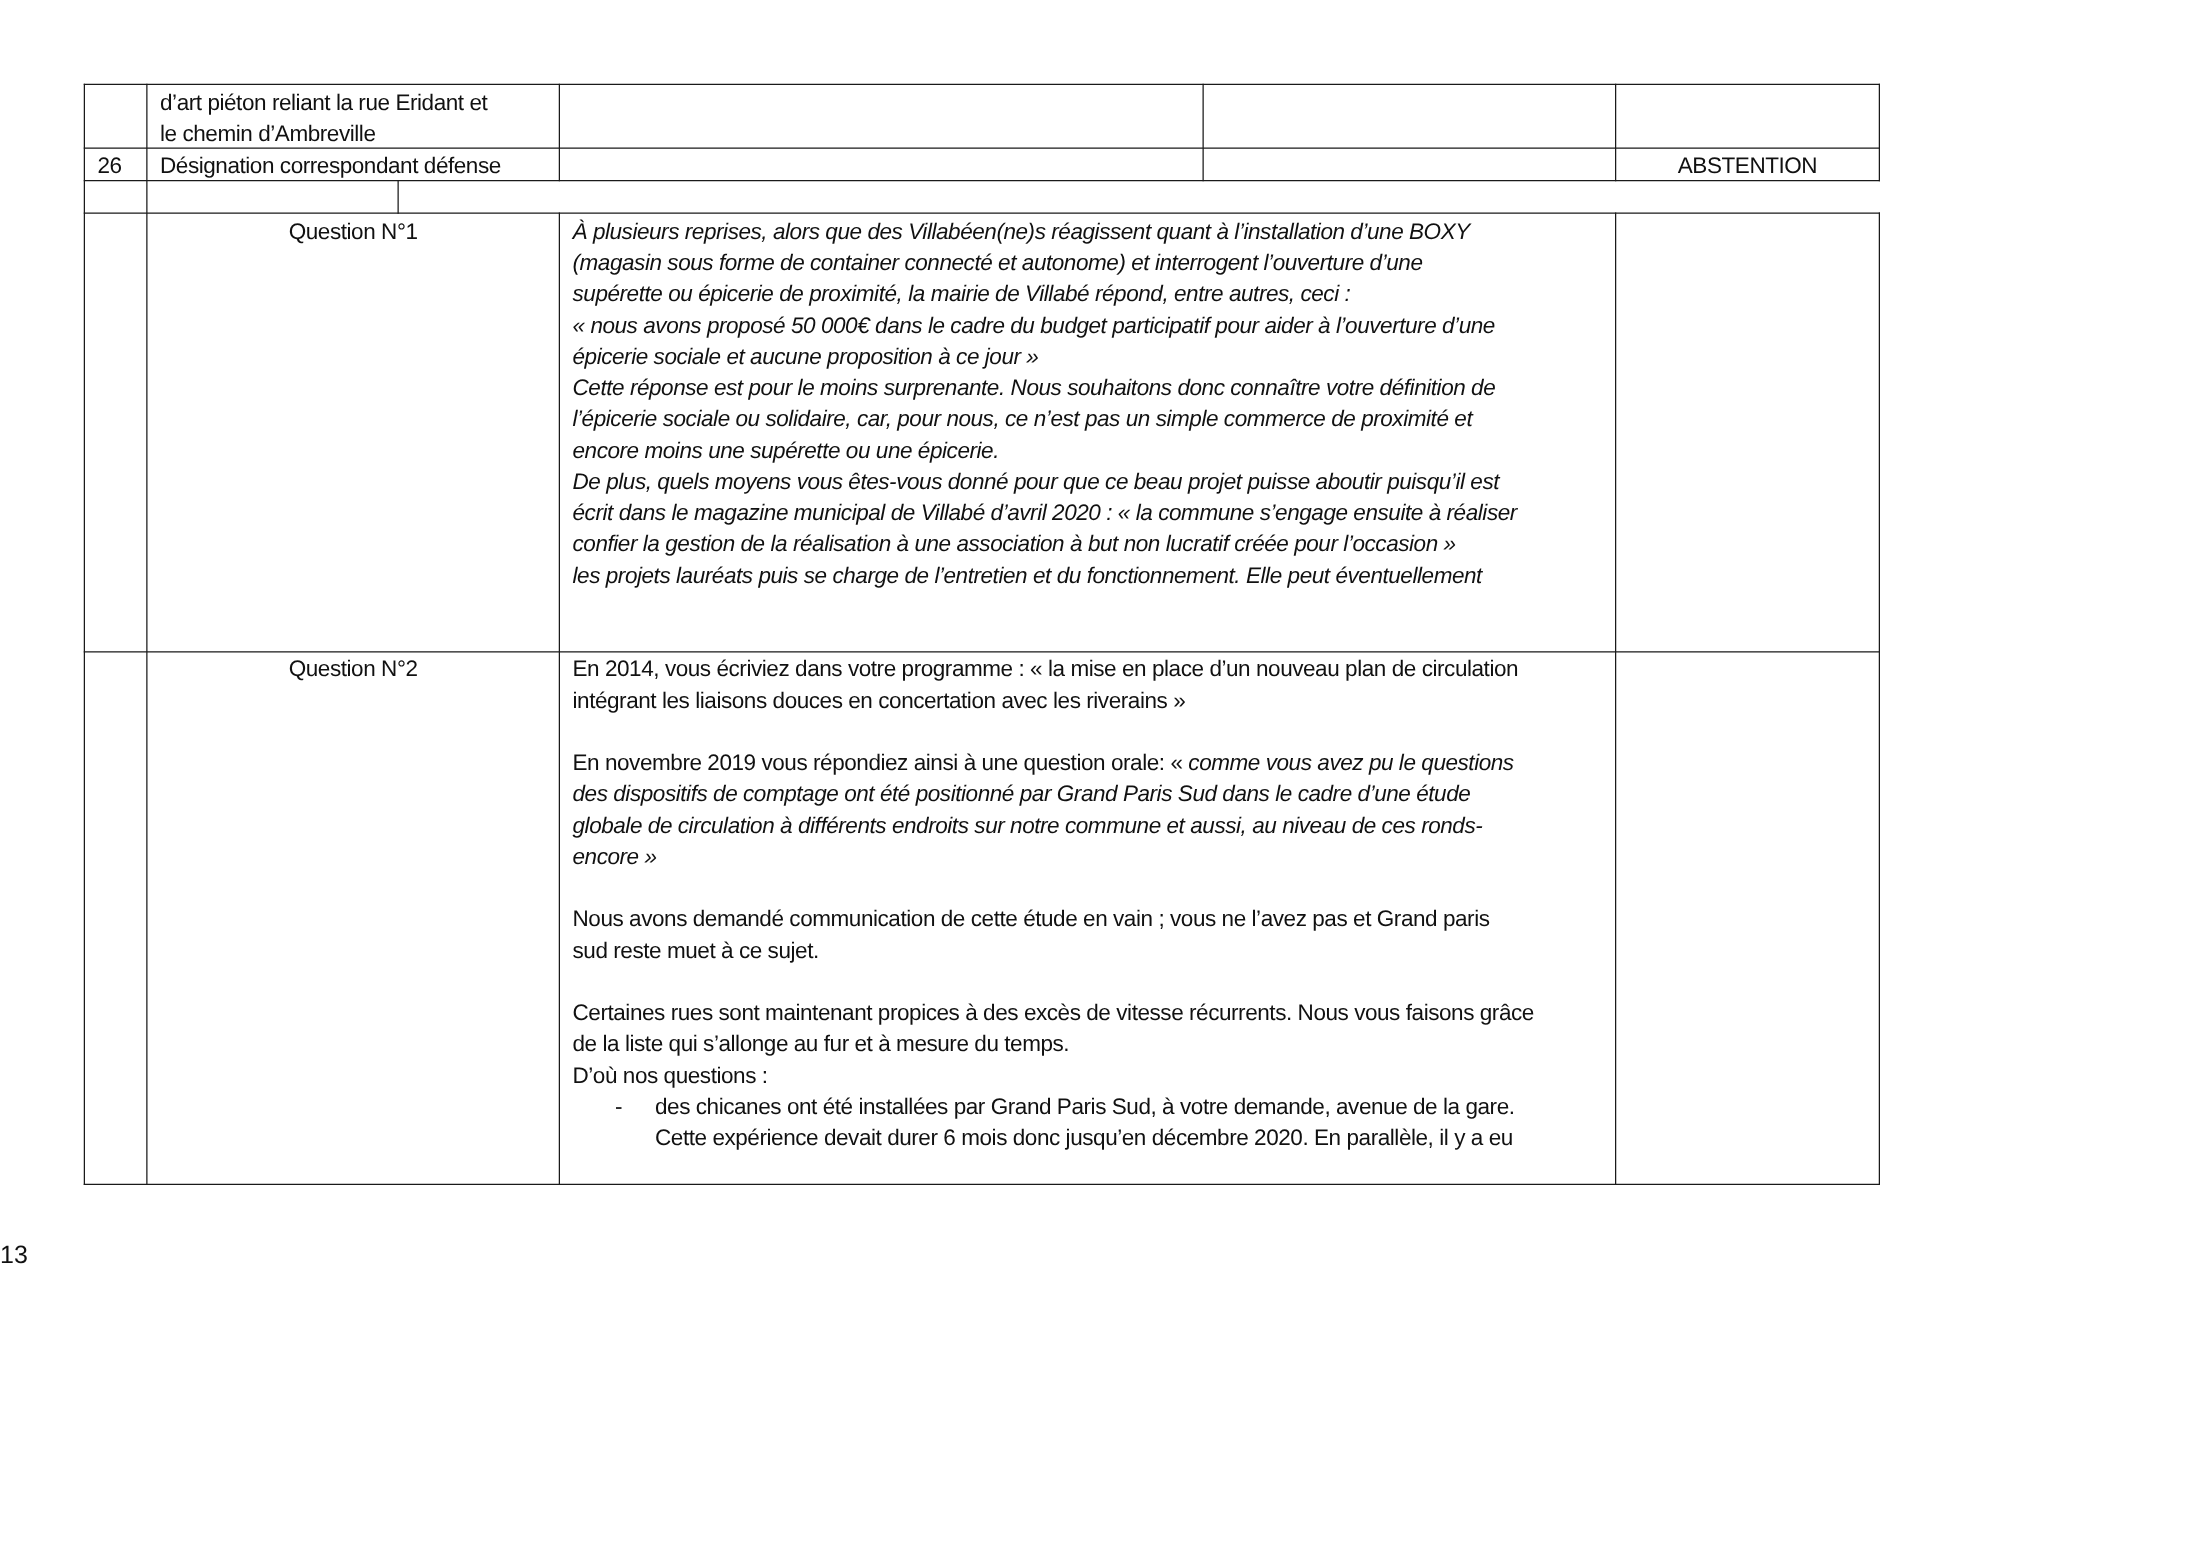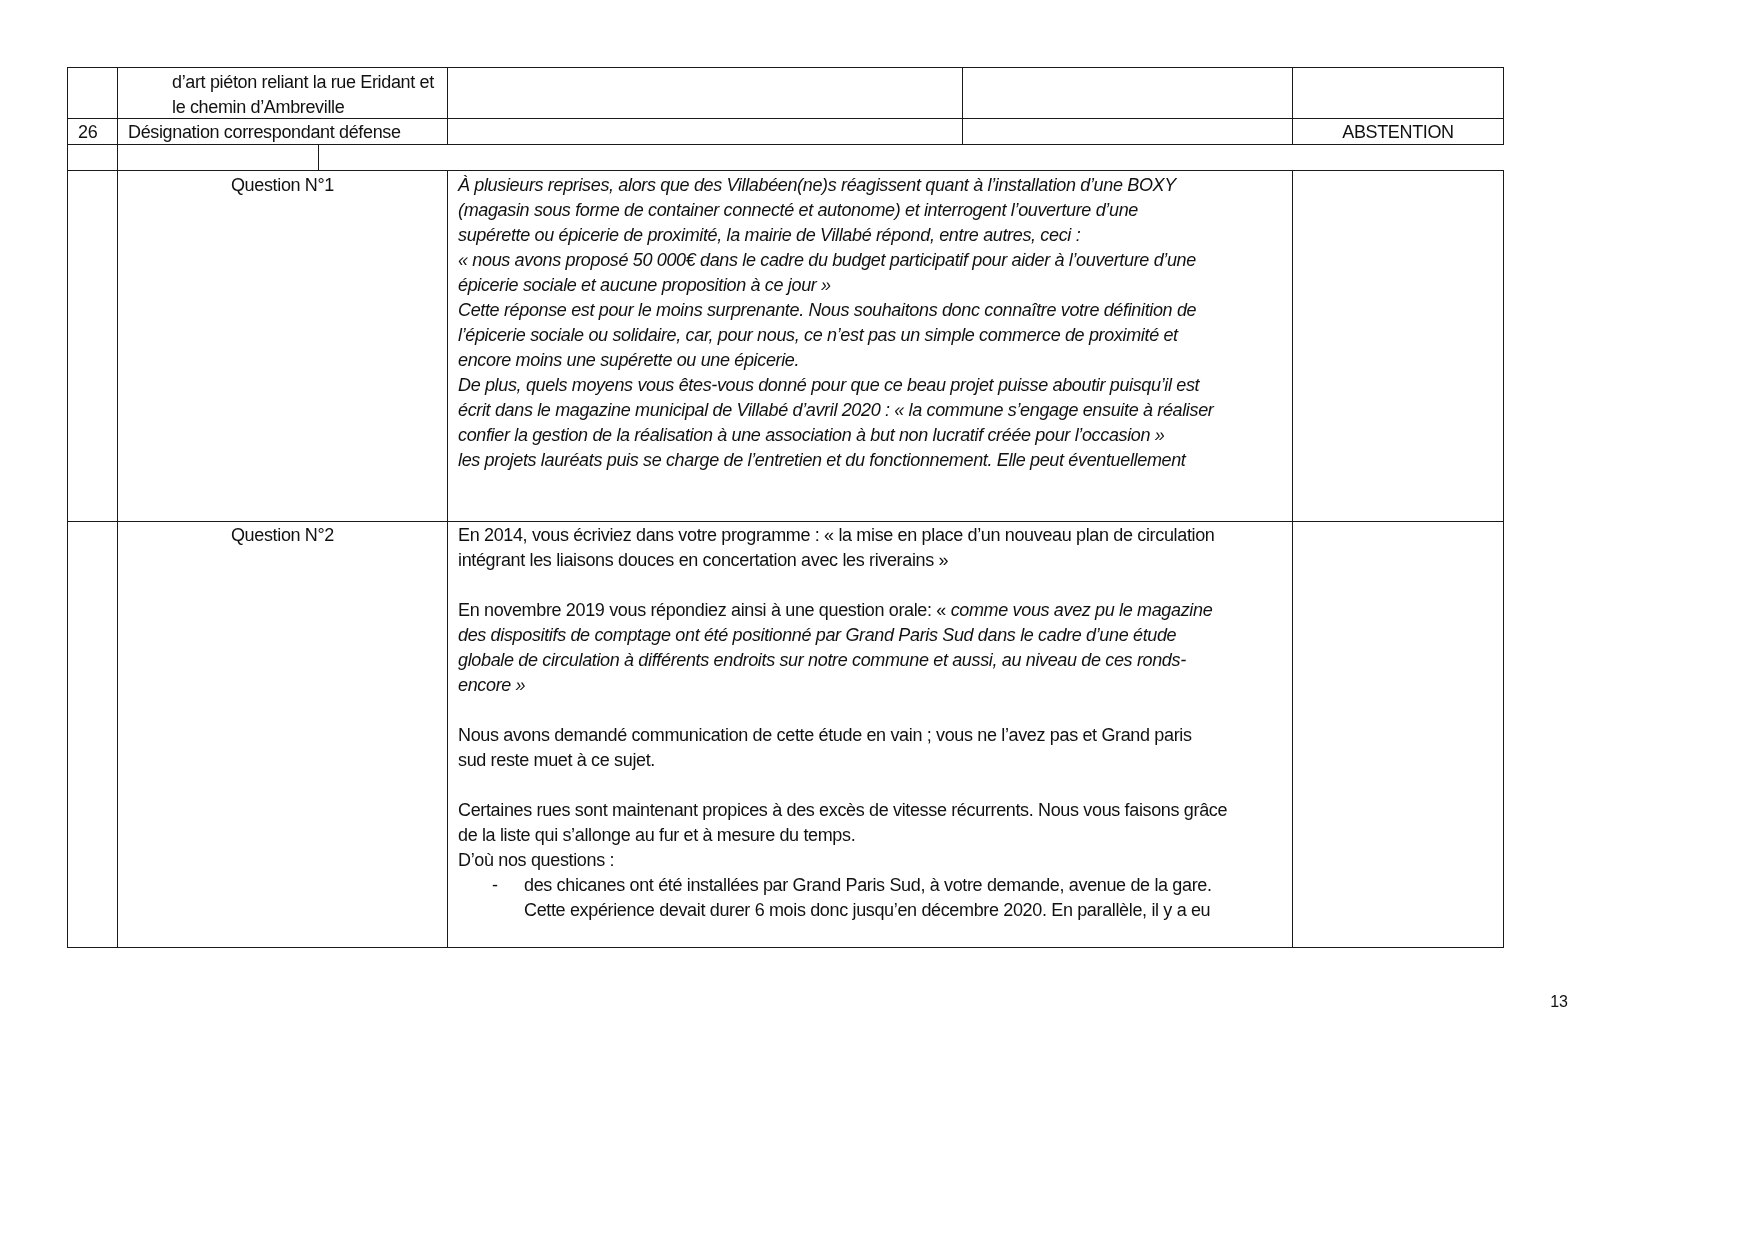--- a/index.html
+++ b/index.html
@@ -8,21 +8,21 @@
   .page { position:absolute; left:0; top:0; width:1755px; height:1241px; }
   .cell { position:absolute; box-sizing:border-box; }
   .txt { font-size:18px; line-height:25px; letter-spacing:-0.35px; }
   .hl { position:absolute; height:1px; background:#1a1a1a; }
   .vl { position:absolute; width:1px; background:#1a1a1a; }
   .bold { font-weight:normal; }
   .center { text-align:center; }
   .it { font-style:italic; }
   .bullet { position:relative; padding-left:66px; }
   .bullet .dash { position:absolute; left:34px; top:0; }
-  .pagenum { position:absolute; left:0; width:1568px; top:993px; text-align:right; font-size:16px; }
+  .pagenum { position:absolute; left:0; width:1568px; top:993px; text-align:left; font-size:20px; }
 </style>
 </head>
 <body>
 
 <div class="page">
 
   <div class="hl" style="left:67px; top:67px; width:1437px;"></div>
   <div class="hl" style="left:67px; top:118px; width:1437px;"></div>
   <div class="hl" style="left:67px; top:144px; width:1437px;"></div>
   <div class="hl" style="left:67px; top:170px; width:1437px;"></div>
@@ -35,21 +35,21 @@
   <div class="vl" style="left:962px; top:67px; height:78px;"></div>
   <div class="vl" style="left:1292px; top:67px; height:78px;"></div>
   <div class="vl" style="left:1503px; top:67px; height:78px;"></div>
 
   <div class="vl" style="left:318px; top:144px; height:27px;"></div>
 
   <div class="vl" style="left:447px; top:170px; height:778px;"></div>
   <div class="vl" style="left:1292px; top:170px; height:778px;"></div>
   <div class="vl" style="left:1503px; top:170px; height:778px;"></div>
 
-  <div class="cell txt" style="left:128px; top:70px; width:315px;margin-left:44px;">
+  <div class="cell txt" style="left:128px; top:70px; width:315px;">
     <div>d’art piéton reliant la rue Eridant et</div>
     <div>le chemin d’Ambreville</div>
   </div>
 
   <div class="cell txt" style="left:78px; top:120px; width:38px;">26</div>
   <div class="cell txt" style="left:128px; top:120px; width:318px;">Désignation correspondant défense</div>
   <div class="cell txt bold center" style="left:1293px; top:120px; width:210px;">ABSTENTION</div>
 
   <div class="cell txt bold center" style="left:118px; top:173px; width:329px;">Question N°1</div>
   <div class="cell txt" style="left:458px; top:173px; width:834px;font-style:italic;">
@@ -65,21 +65,21 @@
     <div>écrit dans le magazine municipal de Villabé d’avril 2020 : « la commune s’engage ensuite à réaliser</div>
     <div>confier la gestion de la réalisation à une association à but non lucratif créée pour l’occasion »</div>
     <div>les projets lauréats puis se charge de l’entretien et du fonctionnement. Elle peut éventuellement</div>
   </div>
 
   <div class="cell txt bold center" style="left:118px; top:523px; width:329px;">Question N°2</div>
   <div class="cell txt" style="left:458px; top:523px; width:834px;">
     <div>En 2014, vous écriviez dans votre programme : « la mise en place d’un nouveau plan de circulation</div>
     <div>intégrant les liaisons douces en concertation avec les riverains »</div>
     <div>&nbsp;</div>
-    <div><span>En novembre 2019 vous répondiez ainsi à une question orale: « </span><span class="it">comme vous avez pu le magazine</span></div>
+    <div><span>En novembre 2019 vous répondiez ainsi à une question orale: « </span><span class="it">comme vous avez pu le questions</span></div>
     <div class="it">des dispositifs de comptage ont été positionné par Grand Paris Sud dans le cadre d’une étude</div>
     <div class="it">globale de circulation à différents endroits sur notre commune et aussi, au niveau de ces ronds-</div>
     <div class="it">encore »</div>
     <div>&nbsp;</div>
     <div>Nous avons demandé communication de cette étude en vain ; vous ne l’avez pas et Grand paris</div>
     <div>sud reste muet à ce sujet.</div>
     <div>&nbsp;</div>
     <div>Certaines rues sont maintenant propices à des excès de vitesse récurrents. Nous vous faisons grâce</div>
     <div>de la liste qui s’allonge au fur et à mesure du temps.</div>
     <div>D’où nos questions :</div>

